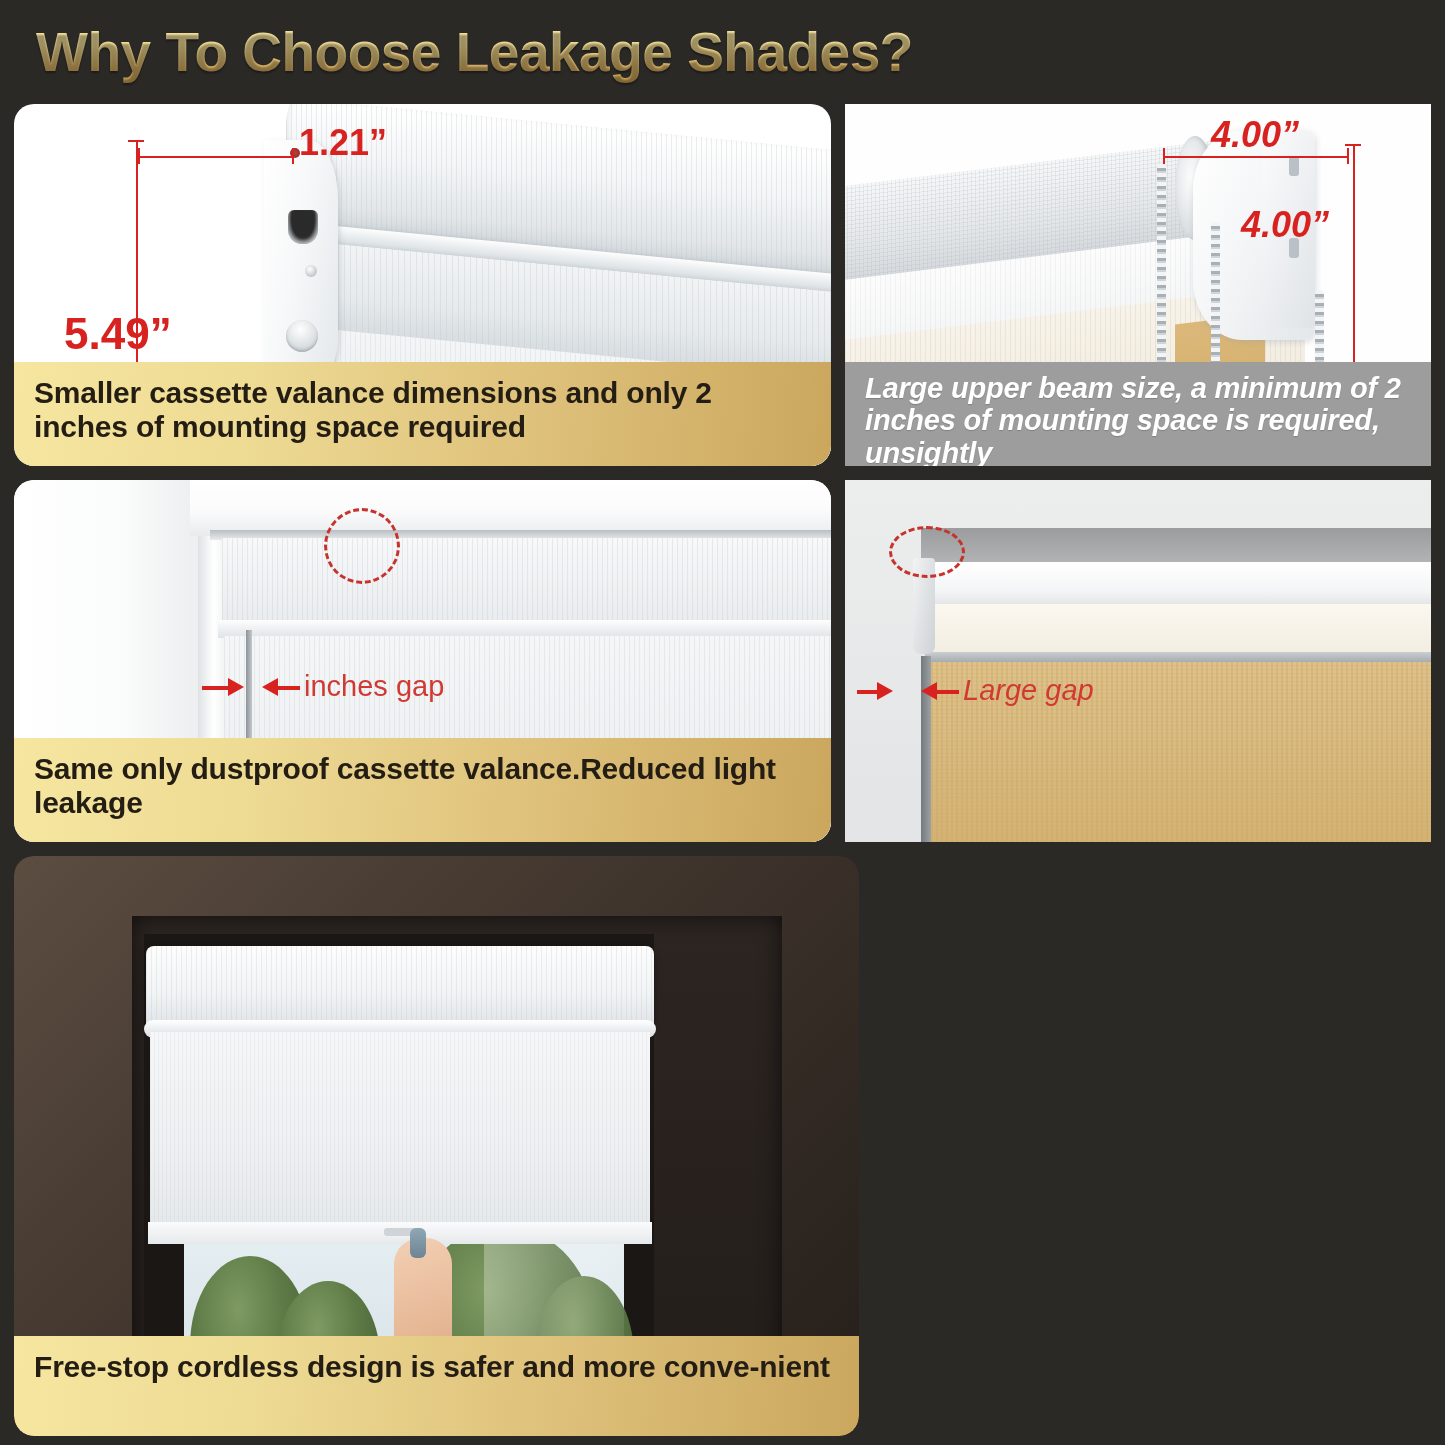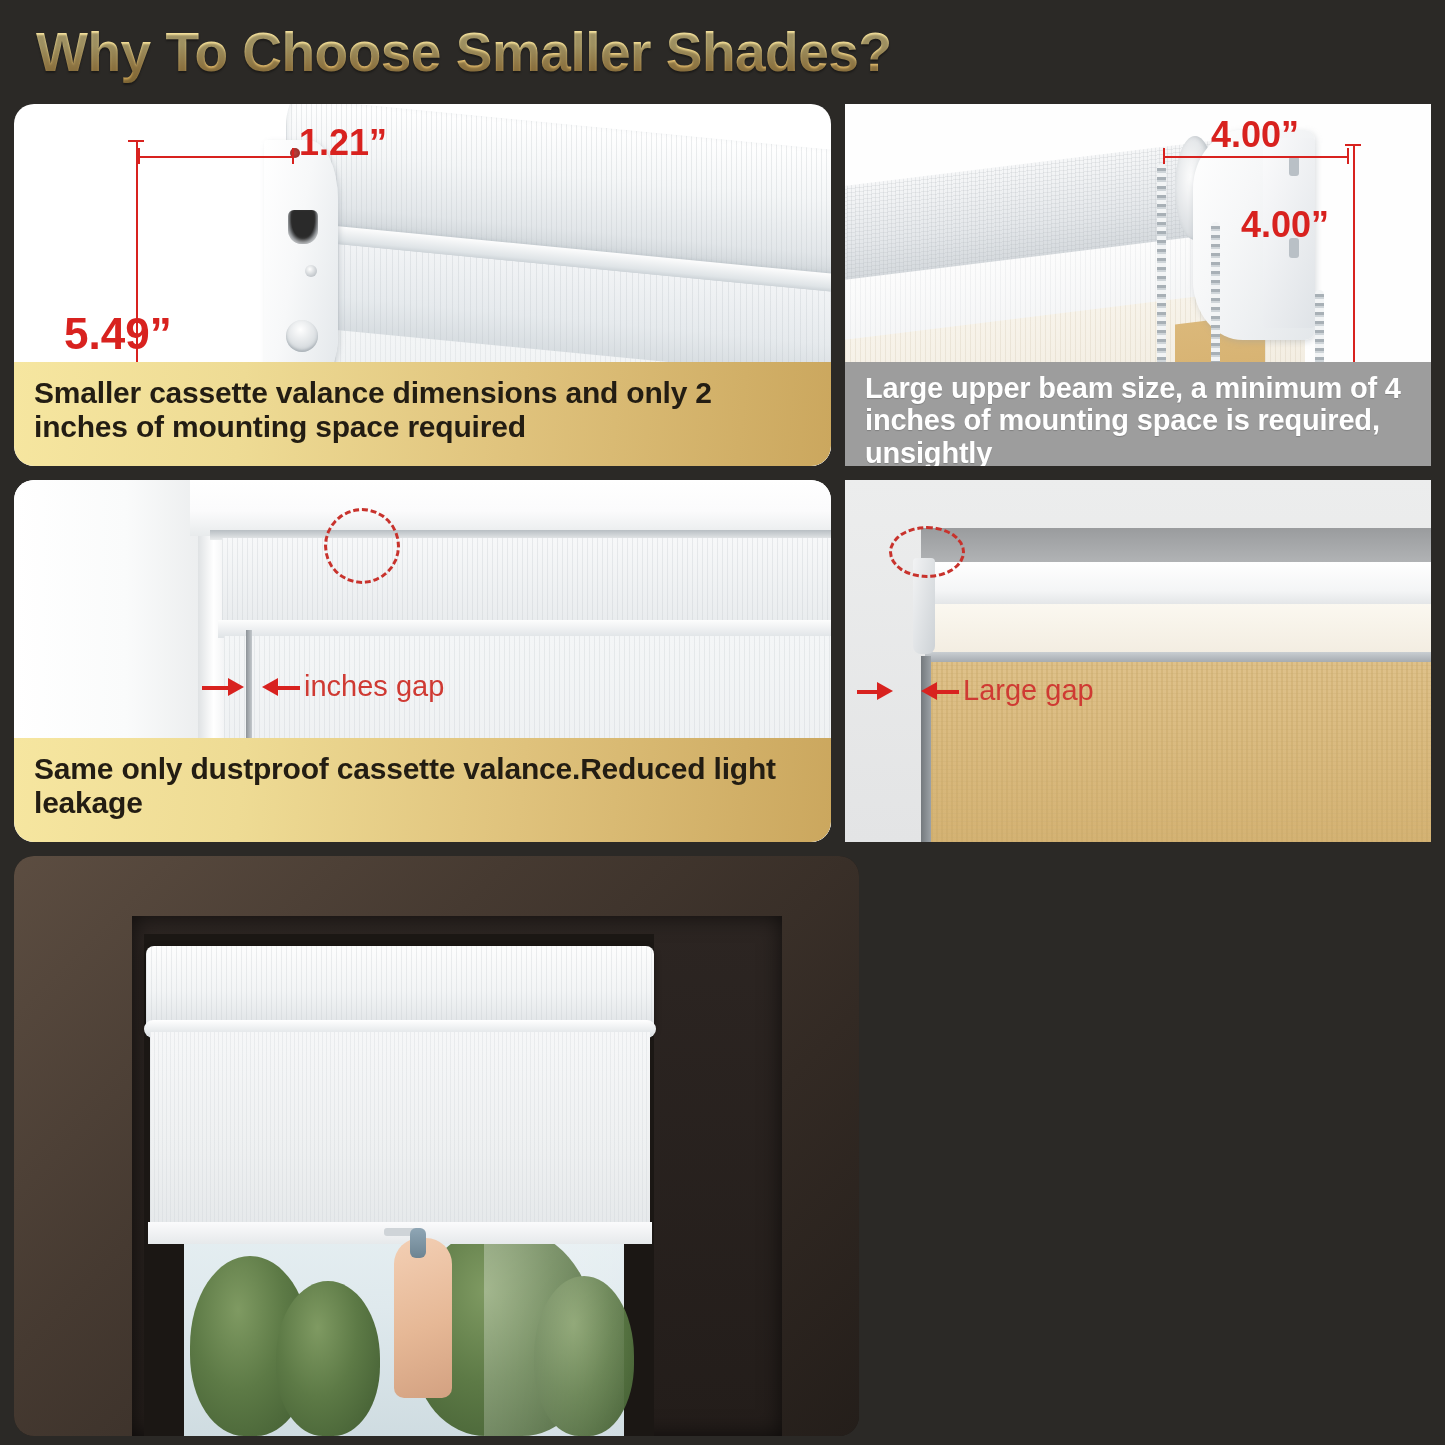--- a/index.html
+++ b/index.html
@@ -38,21 +38,21 @@
     padding: 0 14px 14px 14px;
     display: flex;
     flex-direction: column;
     gap: 14px;
   }
   .row { display: flex; gap: 14px; }
   .row-1 .panel, .row-2 .panel { height: 362px; }
   .row-3 .panel { height: 580px; }
 
   .panel-left  { width: 845px; position: relative; overflow: hidden; border-radius: 20px; }
-  .panel-right { width: 606px; position: relative; overflow: hidden; }
+  .panel-right { width: 606px; position: relative; overflow: hidden; font-style: italic; }
 
   .panel-media { position: absolute; inset: 0; }
 
   
   .cap {
     position: absolute;
     left: 0; right: 0; bottom: 0;
     padding: 12px 18px 14px 20px;
     font-weight: bold;
     line-height: 1.12;
@@ -430,21 +430,21 @@
     position: absolute; left: 318px; top: 20px; width: 44px; height: 112px;
     background: radial-gradient(ellipse at 40% 38%, #fdfdfd, #c4cad0);
     border-radius: 50%;
     box-shadow: inset -2px 0 5px rgba(138,148,156,0.45);
   }
 </style>
 </head>
 <body>
 
 <div class="title-bar">
-  <div class="title">Why To Choose Smaller Shades?</div>
+  <div class="title">Why To Choose Leakage Shades?</div>
 </div>
 
 <div class="grid">
 
   <div class="row row-1">
 
     <div class="panel panel-left p1">
       <div class="panel-media">
 
         <div class="valance">
@@ -498,21 +498,21 @@
         <div class="tick-v" style="left:318px; top:44px;"></div>
         <div class="tick-v" style="left:502px; top:44px;"></div>
         <div class="dim" style="left:366px; top:10px; font-size:36px;">4.00”</div>
 
         <div class="dim-line-v" style="left:508px; top:40px; height:236px;"></div>
         <div class="tick-h" style="left:500px; top:40px;"></div>
         <div class="tick-h" style="left:500px; top:274px;"></div>
         <div class="dim" style="left:396px; top:100px; font-size:36px;">4.00”</div>
       </div>
 
-      <div class="cap cap-gray">Large upper beam size, a minimum of 4 inches of mounting space is required, unsightly</div>
+      <div class="cap cap-gray">Large upper beam size, a minimum of 2 inches of mounting space is required, unsightly</div>
     </div>
   </div>
 
   <div class="row row-2">
 
     <div class="panel panel-left p3">
       <div class="panel-media">
         <div class="jamb-l"></div>
         <div class="jamb-edge"></div>
         <div class="head-casing"></div>
@@ -573,17 +573,18 @@
 
         <div class="shade-cassette"></div>
         <div class="cassette-lip"></div>
         <div class="shade-body"></div>
         <div class="shade-hem"></div>
         <div class="hem-tab"></div>
         <div class="hand"></div>
         <div class="finger"></div>
       </div>
 
+      <div class="cap cap-gold">Free-stop cordless design is safer and more conve-nient</div>
     </div>
 
   </div>
 
 </div>
 
 </body></html>

